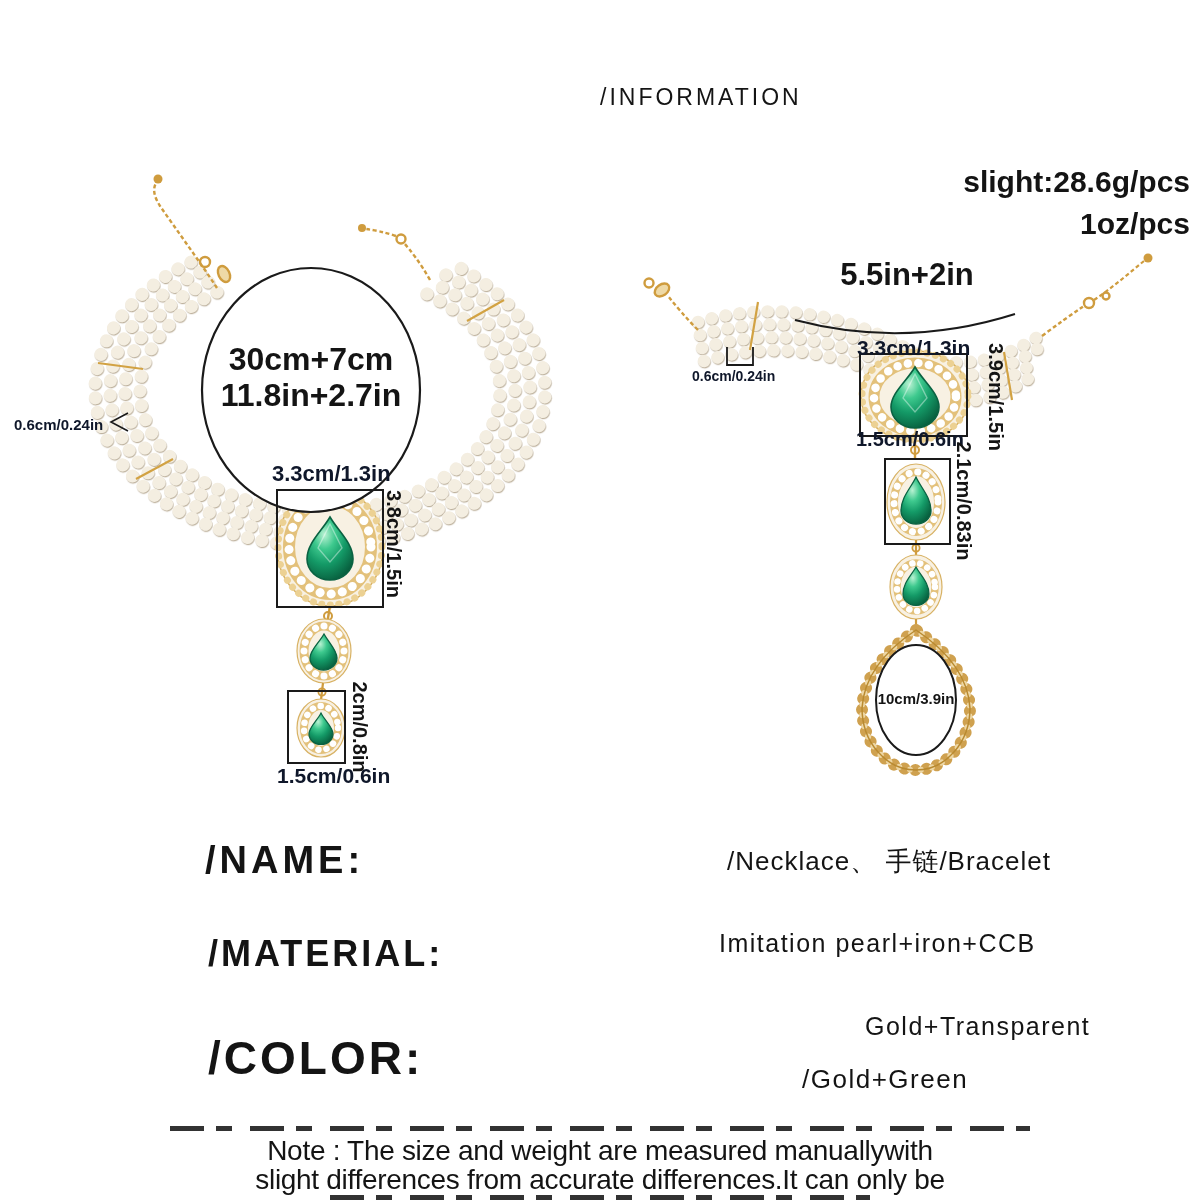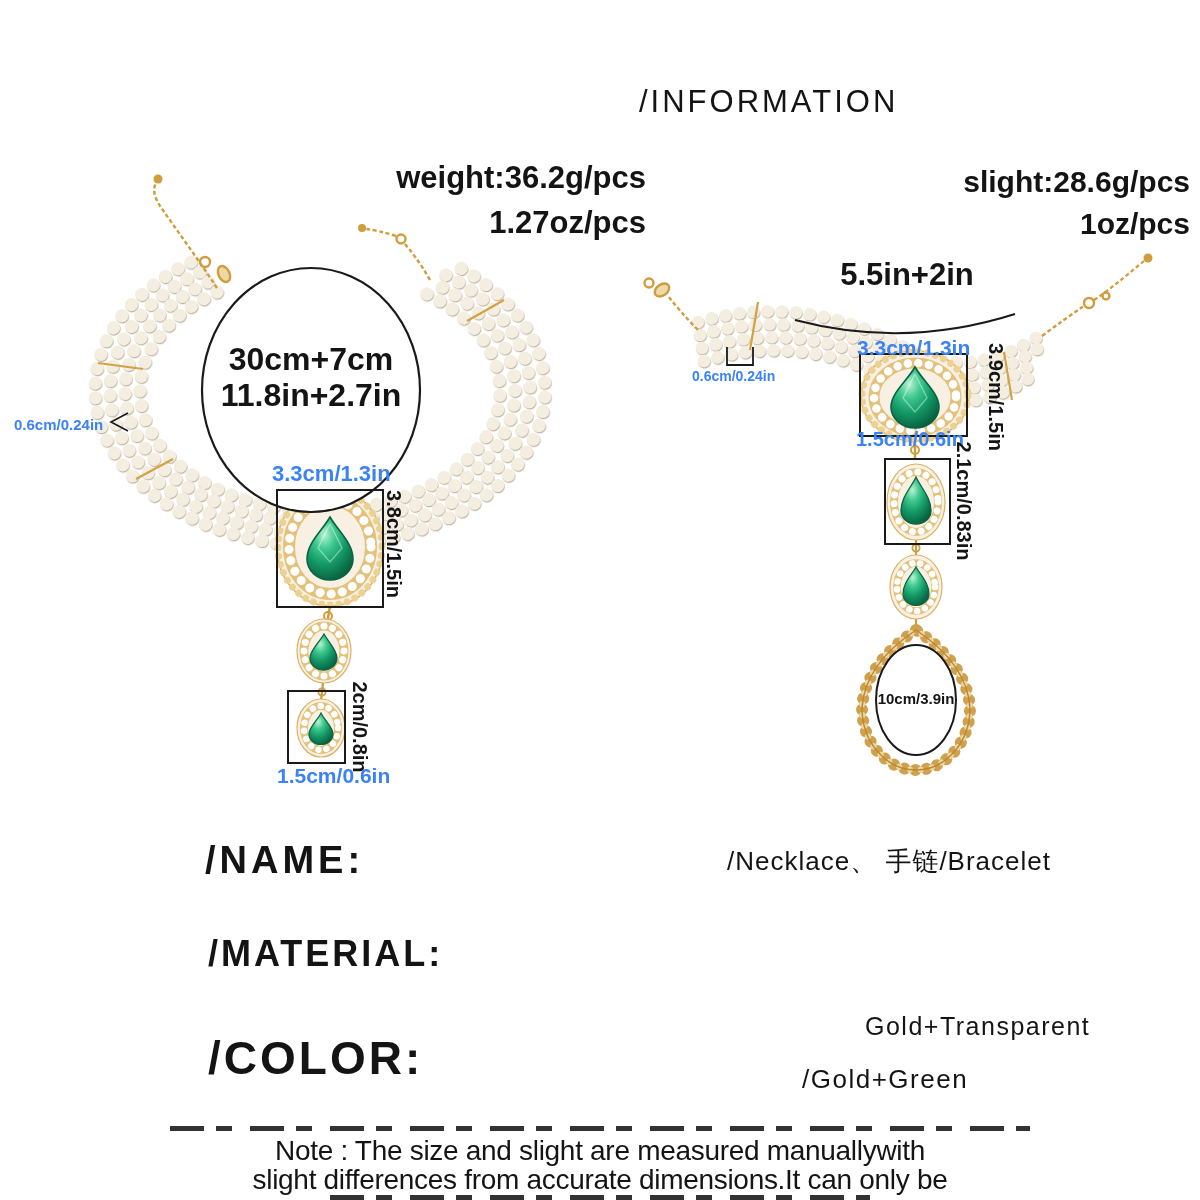--- a/index.html
+++ b/index.html
@@ -2,24 +2,24 @@
 <html><head>
 <meta charset="utf-8">
 <style>
   html,body{margin:0;padding:0;background:#ffffff;}
   #canvas{
     position:relative;width:1200px;height:1200px;background:#ffffff;overflow:hidden;
     font-family:"Liberation Sans","DejaVu Sans",sans-serif;color:#141414;
   }
   .abs{position:absolute;white-space:nowrap;}
   .ill{position:absolute;left:0;top:0;}
-  .mlabel{position:absolute;font-weight:700;white-space:nowrap;color:#3b82f6;}
+  .mlabel{position:absolute;font-weight:700;white-space:nowrap;color:#0f172a;}
   .vlabel{position:absolute;font-weight:700;font-size:20px;white-space:nowrap;color:#141414;
           transform:translate(-50%,-50%) rotate(90deg);}
-  .title{left:639px;top:84px;font-size:31px;font-weight:500;letter-spacing:3px;text-align:center;}
+  .title{left:600px;top:84px;font-size:23px;font-weight:500;letter-spacing:3px;text-align:center;}
   .wblock{position:absolute;font-weight:700;text-align:right;}
   .wleft{left:378px;top:155px;width:268px;font-size:31px;line-height:45px;}
   .wright{left:924px;top:161px;width:266px;font-size:30px;line-height:42px;}
   .cblock{position:absolute;font-weight:700;text-align:center;}
   .circletext{left:201px;top:341px;width:220px;font-size:32px;line-height:36px;}
   .chainright{left:793px;top:257px;width:228px;font-size:31px;line-height:36px;}
   .looptext{left:866px;top:690px;width:100px;font-size:15px;}
   .speclabel{position:absolute;font-weight:700;letter-spacing:3px;}
   .specvalue{position:absolute;font-weight:400;letter-spacing:1.5px;}
   .note{position:absolute;left:150px;top:1136px;width:900px;text-align:center;
@@ -152,24 +152,20 @@
       <path d="M795,320 Q905,349 1015,314" stroke-width="2"></path>
       <polyline points="727,347 727,365 753,365 753,347" stroke-width="1.8"></polyline>
       <rect x="860" y="354" width="107" height="82" stroke-width="2"></rect>
       <rect x="885" y="459" width="65" height="85" stroke-width="2"></rect>
       <ellipse cx="916" cy="700" rx="40" ry="55" fill="#ffffff" stroke-width="2"></ellipse>
     </g>
   </svg>
 
   <div class="abs title">/INFORMATION</div>
 
-  <div class="wblock wleft">
-    <div>weight:36.2g/pcs</div>
-    <div>1.27oz/pcs</div>
-  </div>
 
   <div class="wblock wright">
     <div>slight:28.6g/pcs</div>
     <div>1oz/pcs</div>
   </div>
 
   <div class="cblock circletext">
     <div>30cm+7cm</div>
     <div>11.8in+2.7in</div>
   </div>
@@ -188,25 +184,26 @@
   <div class="mlabel" style="left:857px;top:336px;font-size:21px;">3.3cm/1.3in</div>
   <div class="vlabel" style="left:995px;top:397px;">3.9cm/1.5in</div>
   <div class="mlabel" style="left:856px;top:428px;font-size:20px;">1.5cm/0.6in</div>
   <div class="vlabel" style="left:963px;top:501px;">2.1cm/0.83in</div>
   <div class="cblock looptext">10cm/3.9in</div>
 
   <div class="speclabel" style="left:205px;top:839px;font-size:38px;letter-spacing:4px;">/NAME:</div>
   <div class="specvalue" style="left:727px;top:844px;font-size:26px;letter-spacing:1px;">/Necklace、 手链/Bracelet</div>
 
   <div class="speclabel" style="left:208px;top:933px;font-size:36px;">/MATERIAL:</div>
+  <div class="specvalue" style="left:719px;top:929px;font-size:25px;">Imitation pearl+iron+CCB</div>
 
   <div class="speclabel" style="left:208px;top:1031px;font-size:46px;">/COLOR:</div>
   <div class="specvalue" style="left:821px;top:1012px;font-size:25px;margin-left:44px;">Gold+Transparent</div>
   <div class="specvalue" style="left:802px;top:1064px;font-size:26px;">/Gold+Green</div>
 
   <div class="cliprow" style="left:170px;top:1126px;width:860px;"></div>
   <div class="note">
-    <div>Note : The size and slight are measured manuallywith</div>
-    <div>slight differences from accurate dimensions.It can only be</div>
+    <div>Note : The size and weight are measured manuallywith</div>
+    <div>slight differences from accurate differences.It can only be</div>
   </div>
   <div class="cliprow" style="left:330px;top:1195px;width:540px;"></div>
 
 </div>
 
 </body></html>

